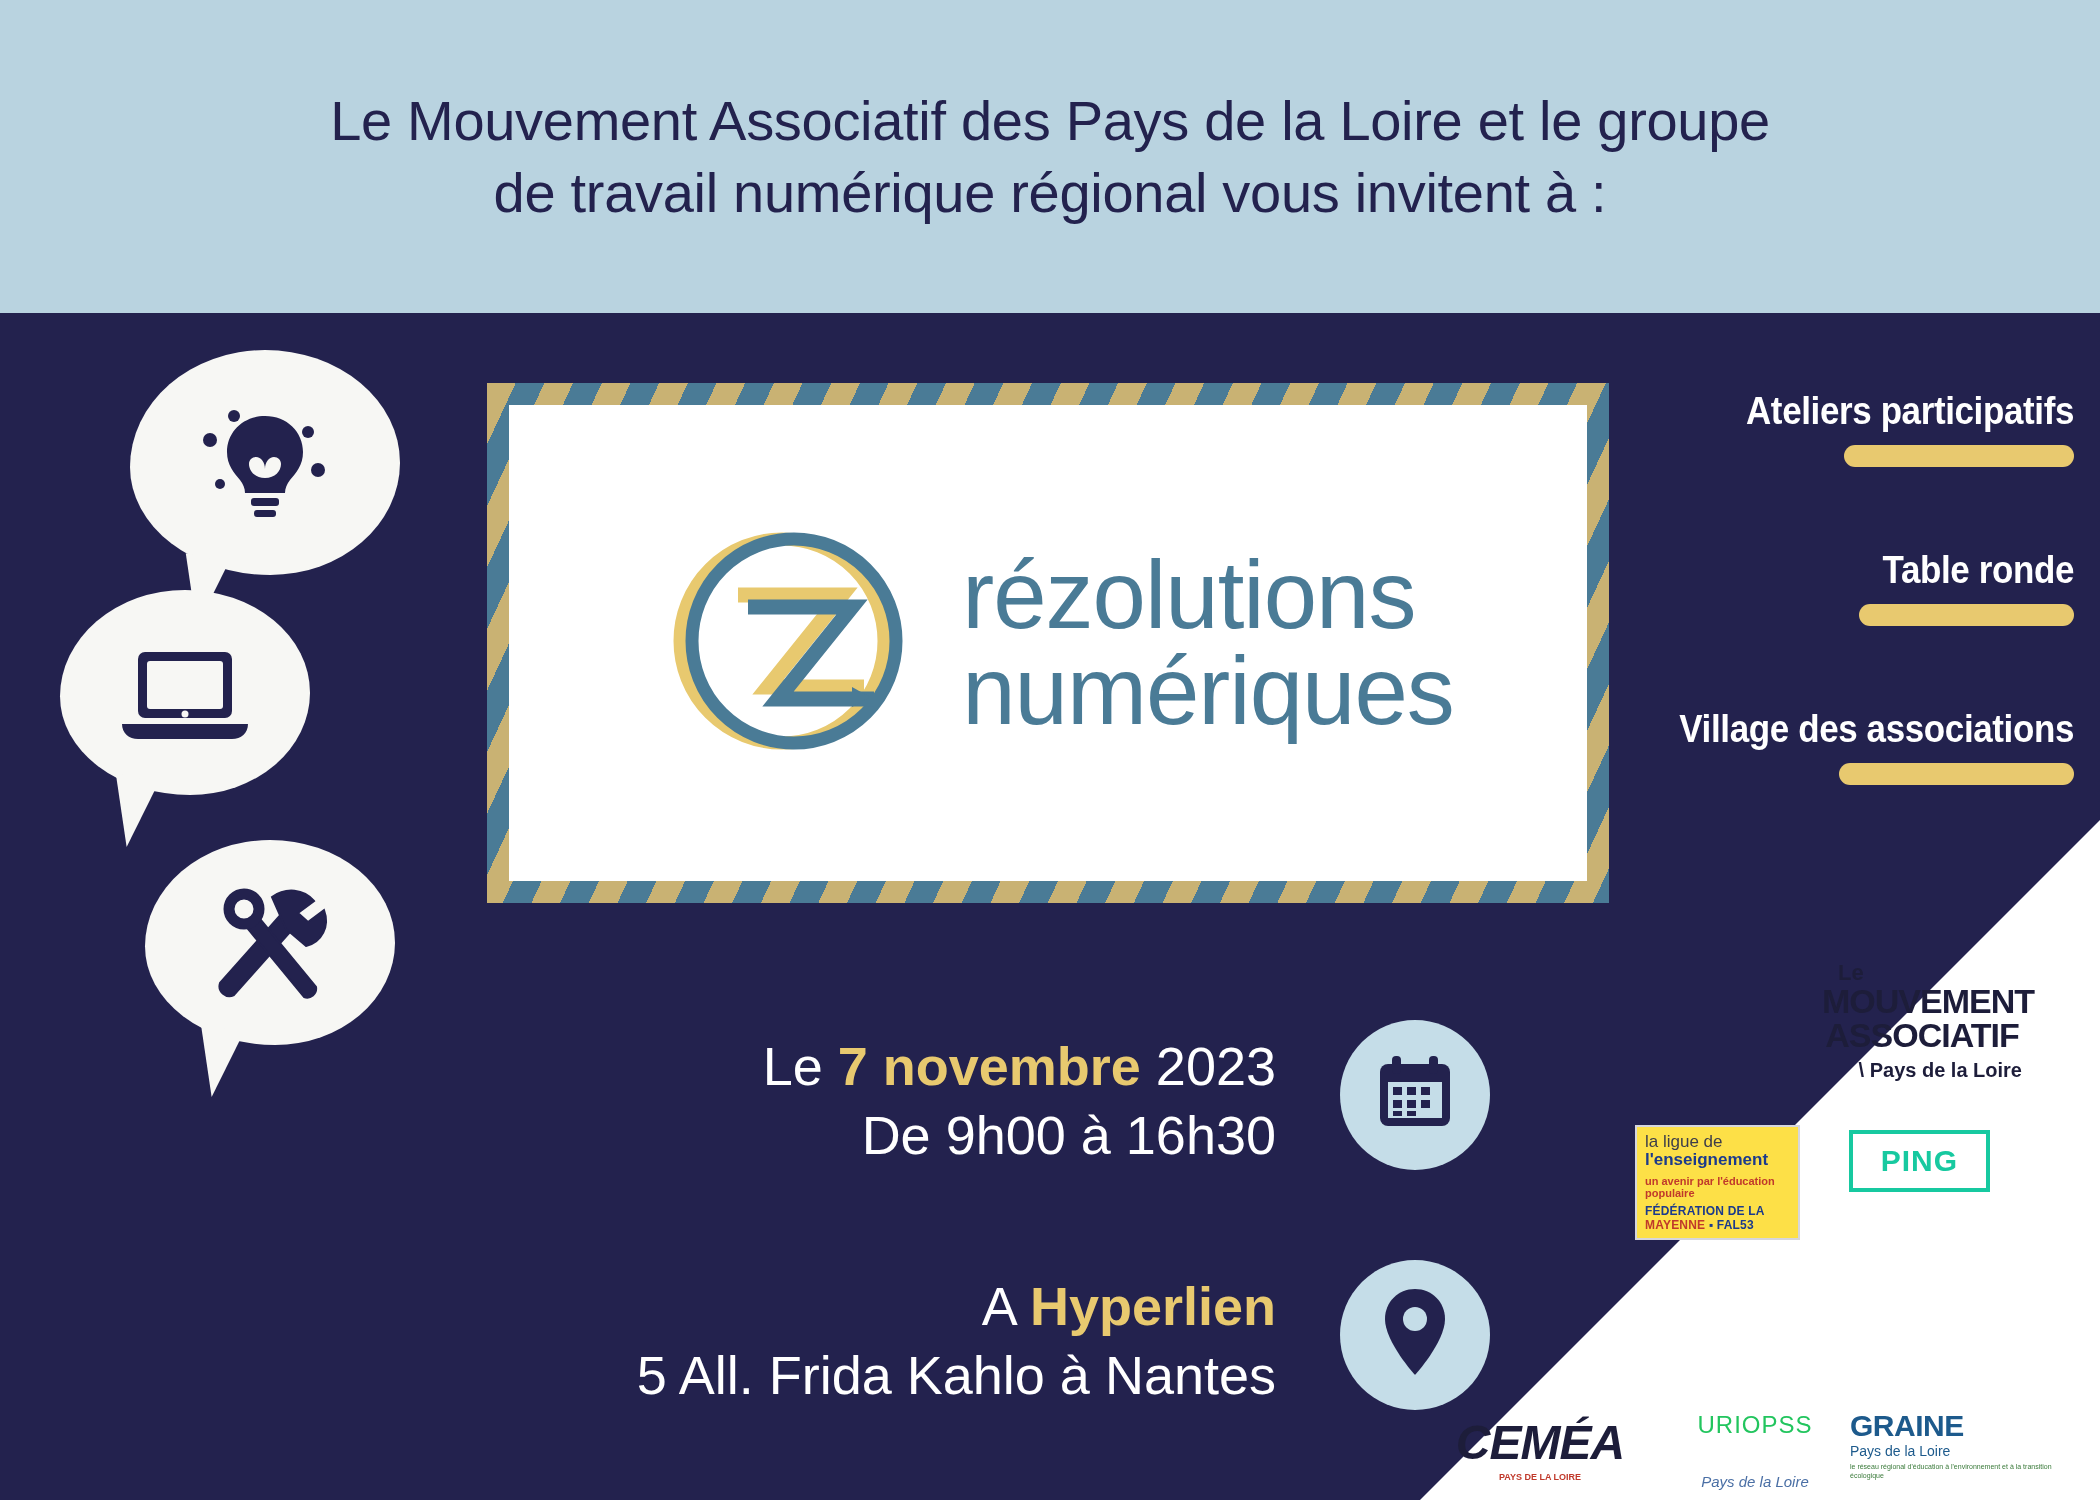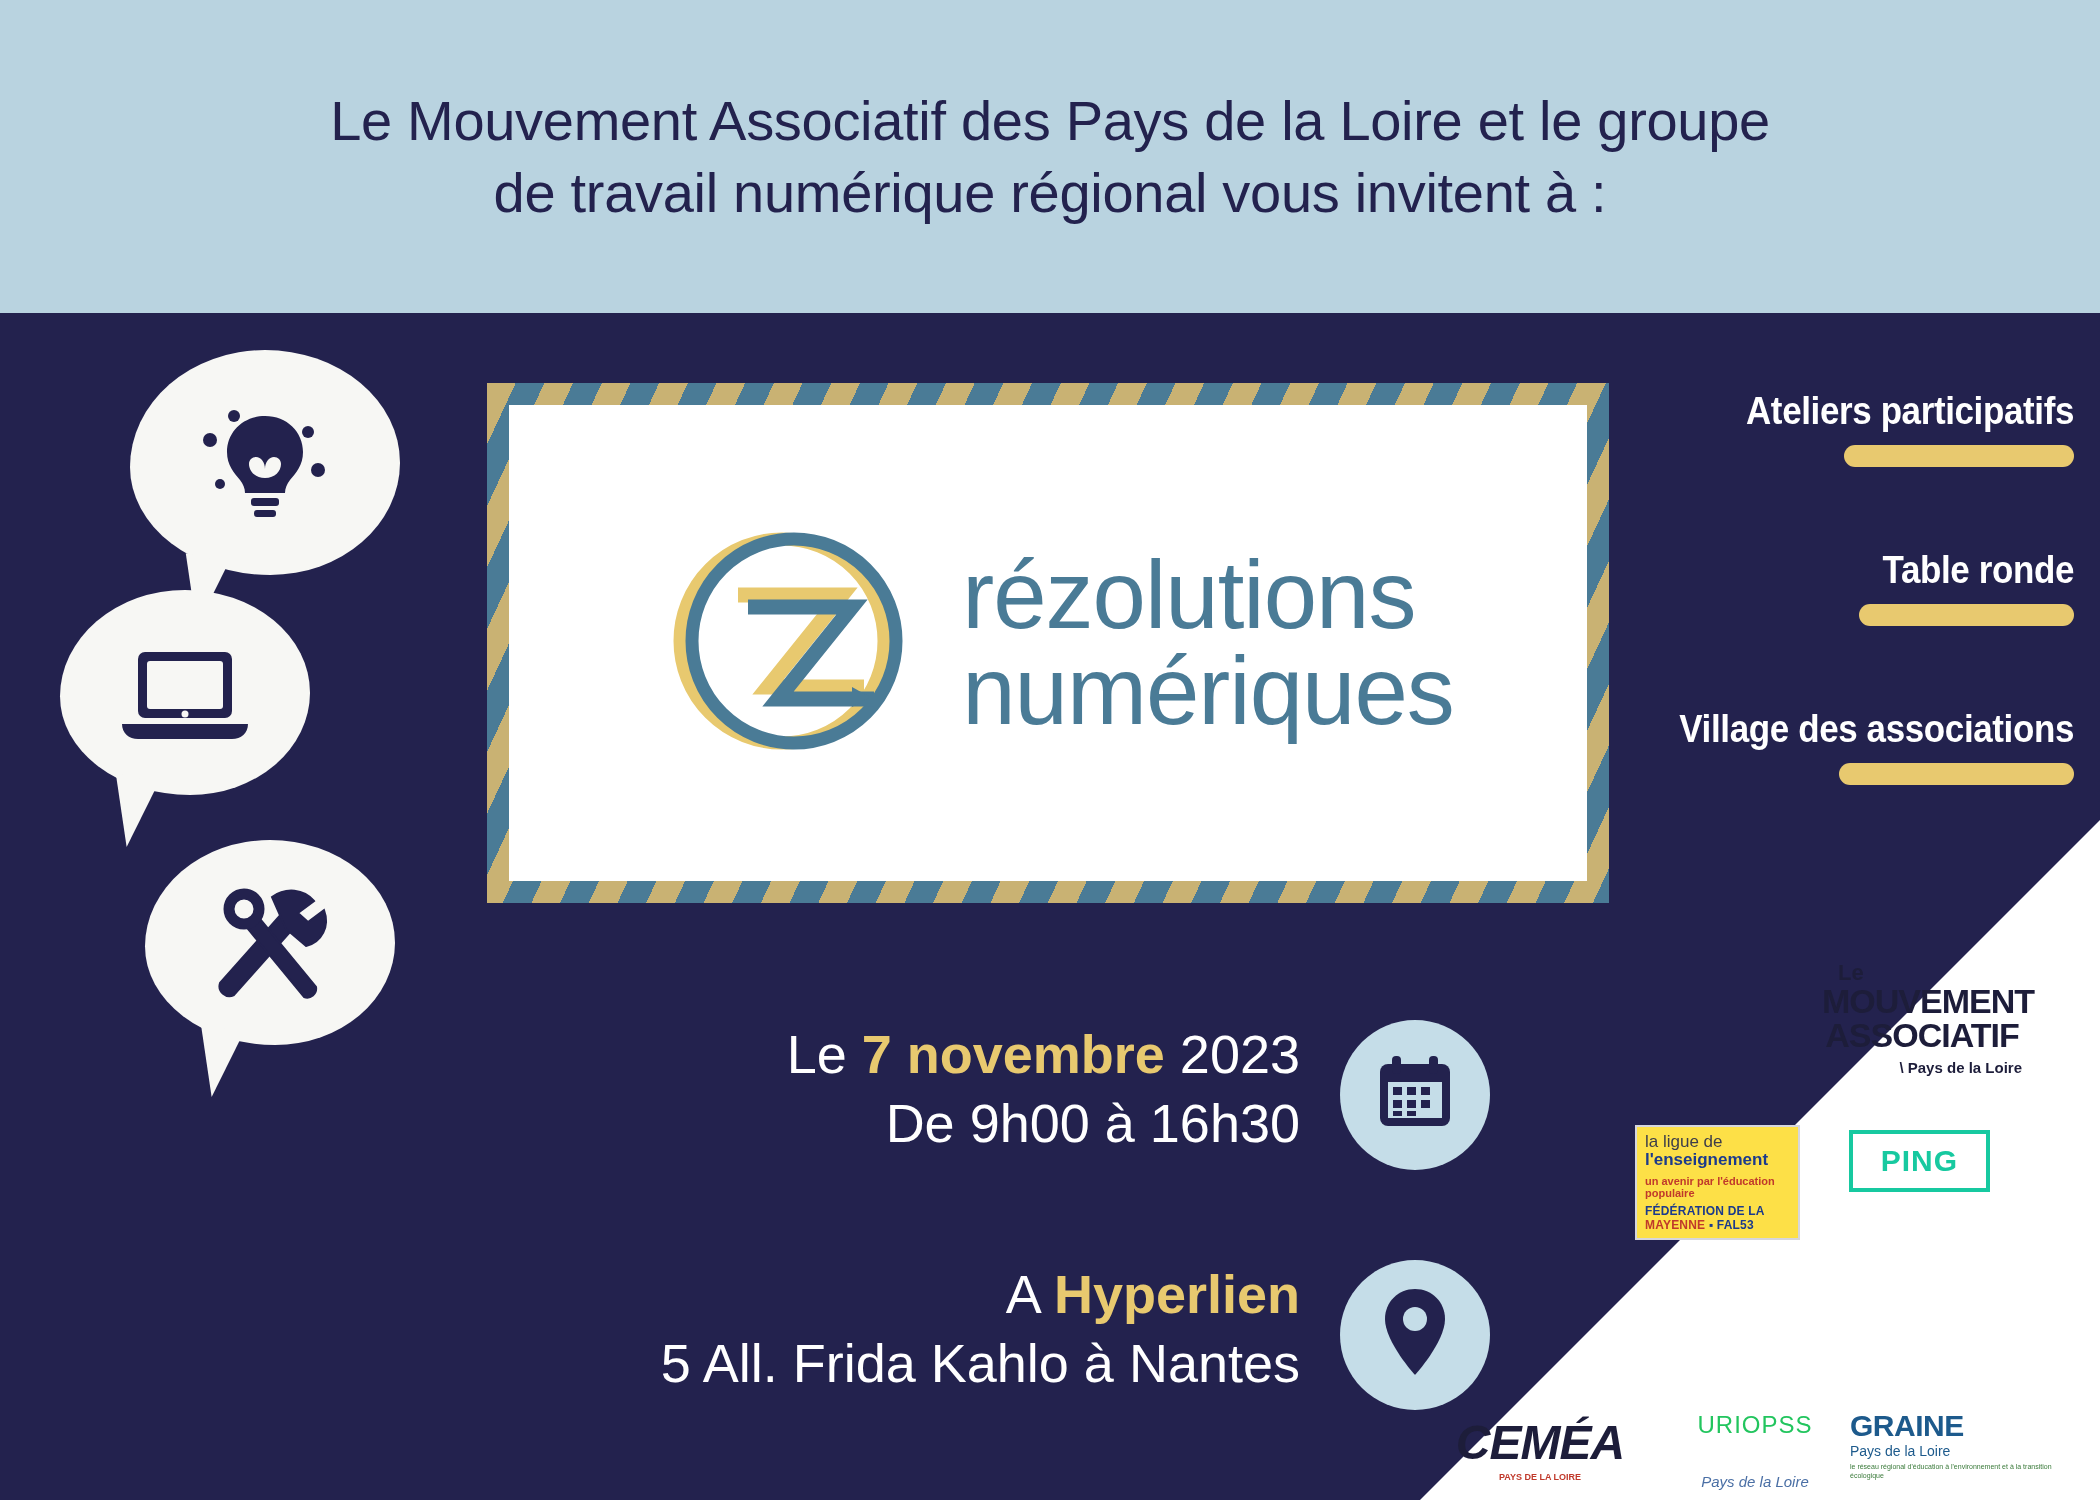--- a/index.html
+++ b/index.html
@@ -131,23 +131,23 @@
 
   
   .info-block {
     position: absolute;
     left: 430px;
     top: 1020px;
     width: 1060px;
   }
   .info-row {
     display: flex;
-    align-items: flex-start;
+    align-items: flex-end;
     justify-content: flex-end;
-    gap: 40px;
+    gap: 64px;
     margin-bottom: 90px;
   }
   .info-text {
     text-align: right;
     color: #ffffff;
     font-size: 54px;
     line-height: 1.28;
   }
   .info-text .hl { color: #e8c96f; font-weight: 700; }
   .info-icon {
@@ -179,21 +179,21 @@
 
   .lg-ma { right: 78px; top: 142px; width: 200px; text-align: center; }
   .ma-line {
     color: #1d1d3a;
     font-weight: 700;
     line-height: 1.0;
   }
   .ma-1 { font-size: 22px; text-align: left; margin-left: 16px;}
   .ma-2 { font-size: 34px; letter-spacing: -1px; }
   .ma-3 { font-size: 34px; letter-spacing: -1px; }
-  .ma-4 { font-size: 15px; margin-top: 8px; text-align: right; }
+  .ma-4 { font-size: 20px; margin-top: 8px; text-align: right; }
 
   .lg-ligue { right: 300px; top: 305px; width: 165px; }
   .ligue-box {
     background: #fde047;
     border: 2px solid #d6d6dd;
     padding: 6px 8px;
     box-sizing: border-box;
   }
   .ligue-1 { font-size: 17px; color: #1b3a8c; font-weight: 700; line-height: 1.05; }
   .ligue-1 em { font-style: normal; color: #3d3d4a; font-weight: 400; }

